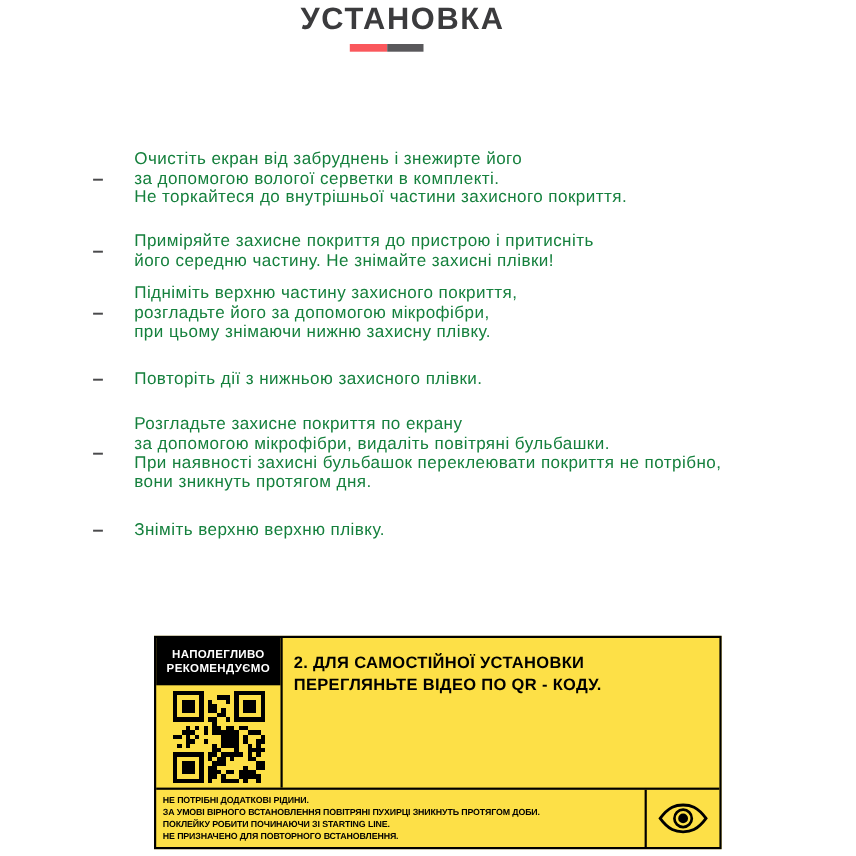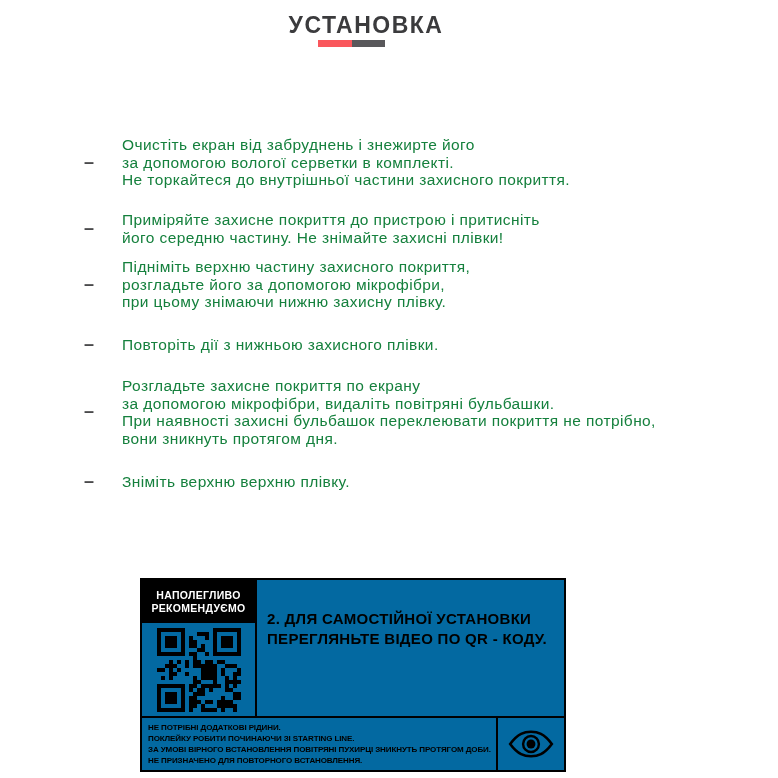--- a/index.html
+++ b/index.html
@@ -2,22 +2,22 @@
 <html><head>
 <meta charset="utf-8">
 <style>
   html,body{margin:0;padding:0;}
   body{
     width:778px;height:778px;background:#ffffff;position:relative;overflow:hidden;
     font-family:"Liberation Sans", sans-serif;
   }
   
   .page-title{
-    position:absolute;top:12px;left:366px;transform:translateX(-50%);
-    font-size:23px;font-weight:600;color:#3b3b3d;letter-spacing:1.5px;white-space:nowrap;
+    position:absolute;top:1px;left:366px;transform:translateX(-50%);
+    font-size:28px;font-weight:600;color:#3b3b3d;letter-spacing:1.5px;white-space:nowrap;
   }
   .title-underline{
     position:absolute;top:40px;left:318px;width:67px;height:7px;display:flex;
   }
   .title-underline .seg-red{width:34px;height:100%;background:#fa575c;}
   .title-underline .seg-gray{width:33px;height:100%;background:#59585b;}
 
   
   .instr-row{
     position:absolute;left:84px;display:flex;align-items:center;
@@ -25,39 +25,39 @@
   .instr-bullet{
     width:38px;flex:0 0 38px;font-weight:700;font-size:18px;color:#4a4a4c;line-height:17.5px;
   }
   .instr-text{
     font-size:15.5px;line-height:17.5px;color:#15803d;letter-spacing:0.4px;
     white-space:pre-line;
   }
 
   
   .rec-box{
-    position:absolute;left:140px;top:578px;width:426px;height:194px;
-    border:2px solid #000;box-sizing:border-box;background:#0369a1;
+    position:absolute;left:140px;top:578px;width:516px;height:194px;
+    border:2px solid #000;box-sizing:border-box;background:#fde047;
     display:flex;flex-direction:column;
   }
   .rec-top{flex:1;display:flex;min-height:0;}
   .rec-left{width:113px;flex:0 0 113px;border-right:2px solid #000;display:flex;flex-direction:column;}
   .rec-header{
     background:#000;color:#fff;height:43px;flex:0 0 43px;
     display:flex;align-items:center;justify-content:center;text-align:center;
     font-size:10.5px;font-weight:700;line-height:12.5px;letter-spacing:0.3px;white-space:pre-line;
   }
   .rec-qr{flex:1;display:flex;align-items:center;justify-content:center;}
   .rec-qr svg{display:block;fill:#000;}
   .rec-right{flex:1;padding:12px 6px 0 10px;}
   .rec-point{
     font-size:15px;font-weight:700;color:#000;line-height:19.5px;letter-spacing:0.3px;
     white-space:pre-line;
   }
-  .rec-point.second{margin-top:17px;}
+  .rec-point.second{margin-top:1px;}
   .rec-bottom{
     flex:0 0 52px;height:52px;border-top:2px solid #000;display:flex;
   }
   .rec-notes{
     flex:1;padding:4px 4px 2px 6px;overflow:hidden;
   }
   .rec-note-line{
     font-size:8px;font-weight:700;color:#000;line-height:11px;letter-spacing:-0.1px;white-space:nowrap;
   }
   .rec-eye{
@@ -256,22 +256,22 @@
         </div>
     </div>
     <div class="rec-right">
       <div class="rec-point second">2. ДЛЯ САМОСТІЙНОЇ УСТАНОВКИ
 ПЕРЕГЛЯНЬТЕ ВІДЕО ПО QR - КОДУ.</div>
     </div>
   </div>
   <div class="rec-bottom">
     <div class="rec-notes">
       <div class="rec-note-line">НЕ ПОТРІБНІ ДОДАТКОВІ РІДИНИ.</div>
+      <div class="rec-note-line">ЗА УМОВІ ВІРНОГО ВСТАНОВЛЕННЯ  ПОВІТРЯНІ ПУХИРЦІ ЗНИКНУТЬ  ПРОТЯГОМ ДОБИ.</div>
       <div class="rec-note-line">ПОКЛЕЙКУ РОБИТИ ПОЧИНАЮЧИ ЗІ STARTING LINE.</div>
-      <div class="rec-note-line">ЗА УМОВІ ВІРНОГО ВСТАНОВЛЕННЯ  ПОВІТРЯНІ ПУХИРЦІ ЗНИКНУТЬ  ПРОТЯГОМ ДОБИ.</div>
       <div class="rec-note-line">НЕ ПРИЗНАЧЕНО ДЛЯ ПОВТОРНОГО ВСТАНОВЛЕННЯ.</div>
     </div>
     <div class="rec-eye">
       <svg width="46" height="30" viewBox="0 0 64 40" xmlns="http://www.w3.org/2000/svg">
         <path d="M3,20 C14,5 23,3 32,3 C41,3 50,5 61,20 C50,35 41,37 32,37 C23,37 14,35 3,20 Z" fill="none" stroke="#000" stroke-width="3.6" stroke-linejoin="miter"></path>
         <circle cx="32" cy="20" r="11" fill="none" stroke="#000" stroke-width="3.4"></circle>
         <circle cx="32" cy="20" r="6.2" fill="#000"></circle>
       </svg>
     </div>
   </div>

